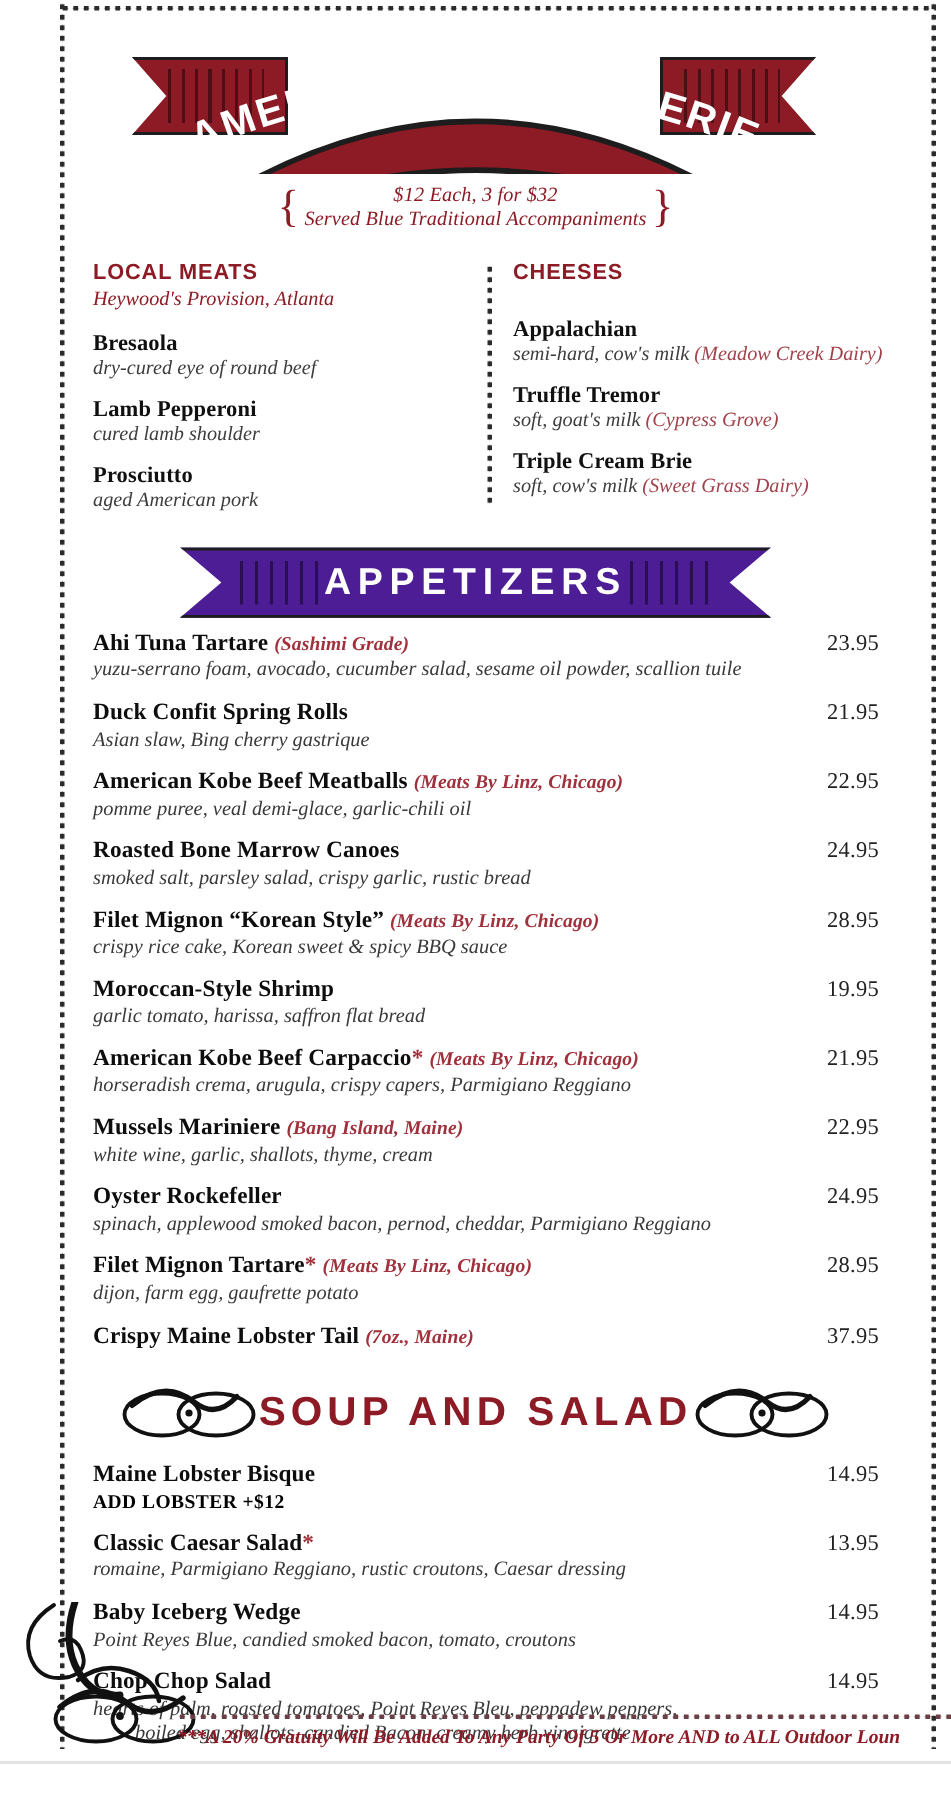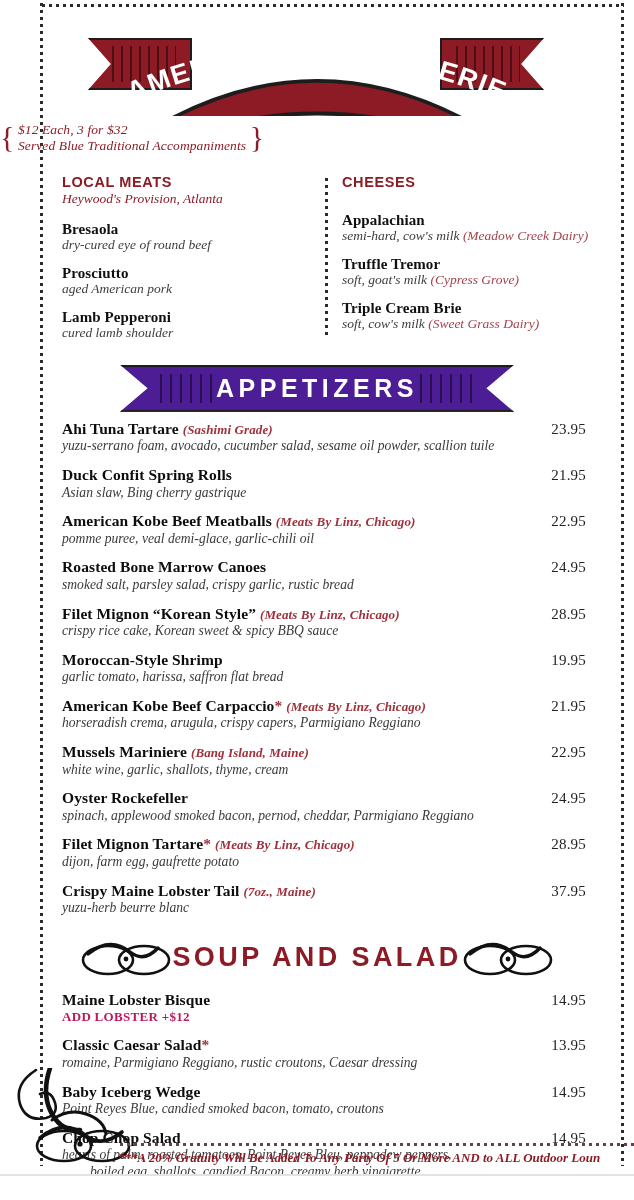--- a/index.html
+++ b/index.html
@@ -97,21 +97,21 @@
   .ribbon-arc {
     position: absolute;
     left: 106px; top: 0px;
     width: 422px; height: 88px;
     overflow: hidden;
   }
   .ribbon-arc svg { display: block; }
 
   .charc-price {
     position: relative;
-    text-align: left;
+    text-align: center;
     color: #8c1b25;
     font-style: italic;
     font-size: 13.5px;
     line-height: 1.18;
     margin-top: 2px;
     letter-spacing: .1px;
   }
   .charc-price .brace {
     font-style: normal;
     font-size: 30px;
@@ -244,21 +244,21 @@
   .item-star { color: #a0313c; font-weight: bold; }
   .item-desc {
     font-style: italic;
     font-size: 13.6px;
     color: #3a3a3a;
     line-height: 1.22;
     margin-top: 0px;
   }
   .item-desc .cont { display: block; padding-left: 28px; }
   .item-add {
-    color: #be185d;
+    color: #000000;
     font-family: "Liberation Serif", serif;
     font-weight: bold;
     font-size: 13px;
     letter-spacing: .3px;
     margin-top: 0px;
   }
   .item-price {
     position: absolute;
     right: 0; top: 1px;
     width: 66px;
@@ -346,26 +346,26 @@
 
       <div class="charc-col-left">
         <div class="col-head">LOCAL MEATS</div>
         <div class="col-sub">Heywood's Provision, Atlanta</div>
 
         <div class="ci">
           <div class="ci-name">Bresaola</div>
           <div class="ci-desc">dry-cured eye of round beef</div>
         </div>
         <div class="ci">
+          <div class="ci-name">Lamb Pepperoni</div>
+          <div class="ci-desc">cured lamb shoulder</div>
+        </div>
+        <div class="ci">
           <div class="ci-name">Prosciutto</div>
           <div class="ci-desc">aged American pork</div>
-        </div>
-        <div class="ci">
-          <div class="ci-name">Lamb Pepperoni</div>
-          <div class="ci-desc">cured lamb shoulder</div>
         </div>
       </div>
 
       <div class="charc-col-right">
         <div class="col-head">CHEESES</div>
         <div class="col-head-spacer"></div>
 
         <div class="ci">
           <div class="ci-name">Appalachian</div>
           <div class="ci-desc"><span>semi-hard, cow's milk </span><span class="ci-src">(Meadow Creek Dairy)</span></div>
@@ -444,21 +444,20 @@
       </div>
 
       <div class="item">
         <div class="item-name"><span>Filet Mignon Tartare</span><span class="item-star">*</span> <span class="item-src">(Meats By Linz, Chicago)</span></div>
         <div class="item-desc">dijon, farm egg, gaufrette potato</div>
         <div class="item-price">28.95</div>
       </div>
 
       <div class="item">
         <div class="item-name"><span>Crispy Maine Lobster Tail</span><span class="item-star"></span> <span class="item-src">(7oz., Maine)</span></div>
-        <div class="item-desc">yuzu-herb beurre blanc</div>
         <div class="item-price">37.95</div>
       </div>
 
     </div>
 
     <div class="sns-head">
       <span>
         <svg width="92" height="44" viewBox="0 0 92 44" xmlns="http://www.w3.org/2000/svg">
           <g fill="none" stroke="#111111">
             <ellipse cx="28" cy="26" rx="25" ry="14" stroke-width="2.6"></ellipse>

